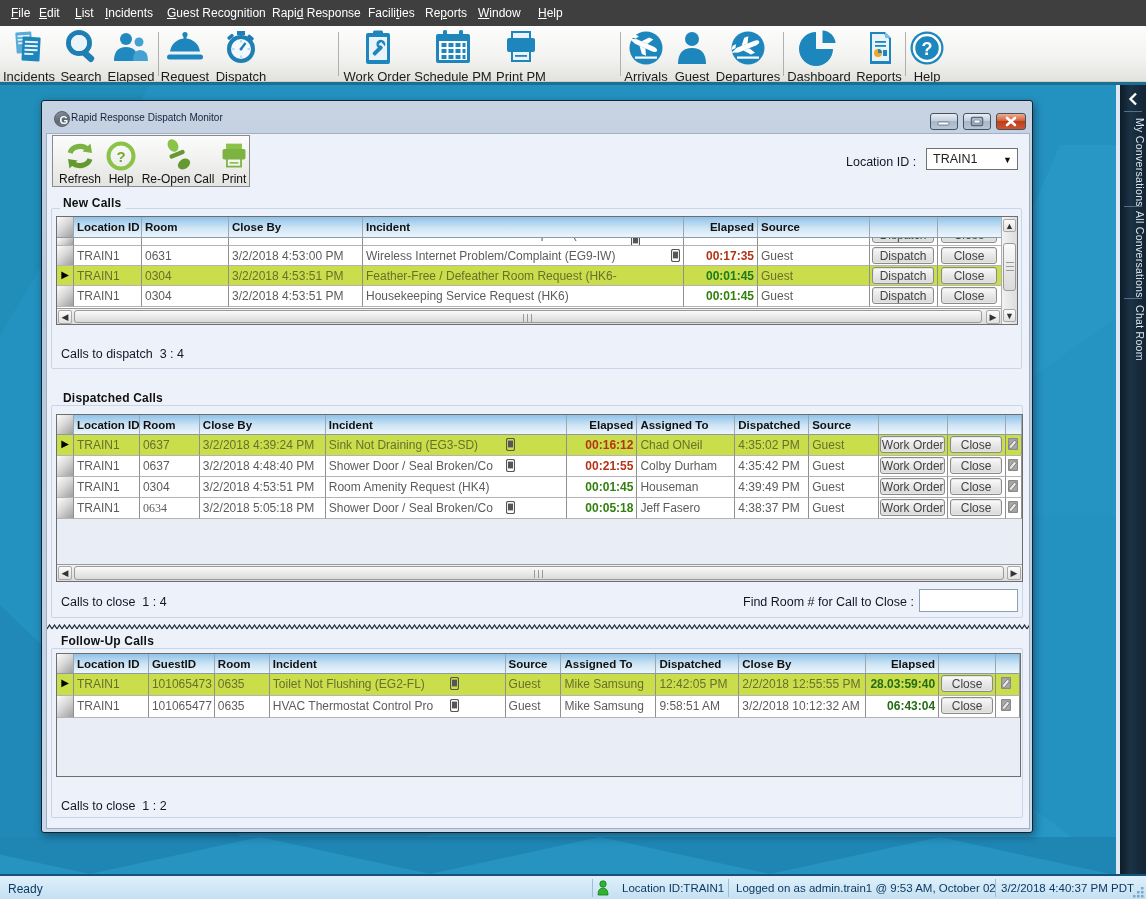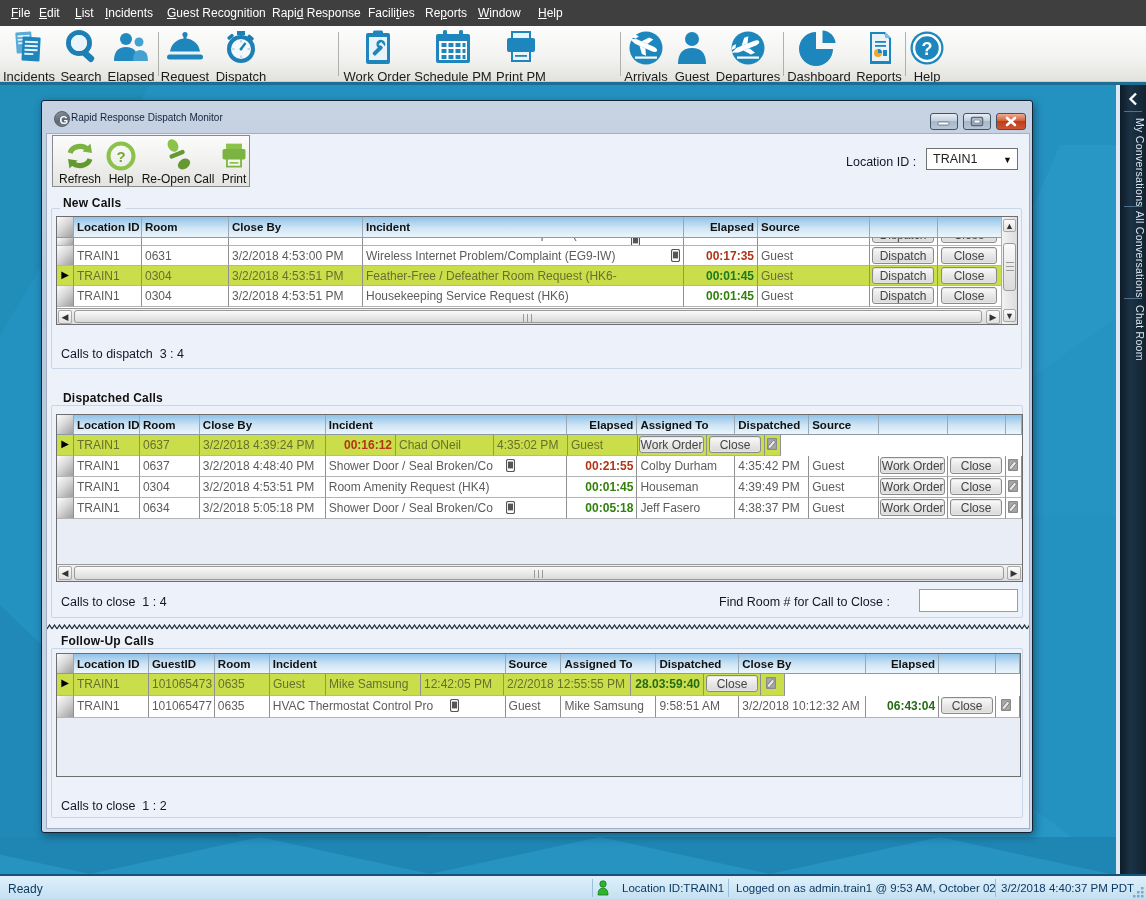--- a/index.html
+++ b/index.html
@@ -499,20 +499,24 @@
               <div class="tc th" style="width:58px;"></div>
               <div class="tc th" style="width:16px;"></div>
             </div>
 <div class="trow greenrow" style="height:21px">
               <div class="tc sel" style="width:17px;padding:0">
                 <span class="arr">▶</span>
               </div>
               <div class="tc" style="width:66px;">TRAIN1</div>
               <div class="tc" style="width:60px;">0637</div>
               <div class="tc" style="width:126px;">3/2/2018 4:39:24 PM</div>
+              <div class="tc" style="width:242px;">Sink Not Draining (EG3-SD)<svg class="ph" style="position:absolute;left:180px;top:3px" width="9" height="13" viewBox="0 0 9 13">
+                  <rect x="0.5" y="0.5" width="8" height="12" rx="1.8" fill="none" stroke="#555" stroke-width="1.2"></rect>
+                  <rect x="2" y="2.6" width="5" height="6.8" fill="#555"></rect>
+                </svg></div>
               <div class="tc rt red" style="width:70px;">00:16:12</div>
               <div class="tc" style="width:98px;">Chad ONeil</div>
               <div class="tc" style="width:74px;">4:35:02 PM</div>
               <div class="tc" style="width:70px;">Guest</div>
               <div class="tc" style="width:69px;padding:1px 0 0 1px"><span class="ebtn" style="width:65px">Work Order</span></div>
               <div class="tc" style="width:58px;padding:1px 0 0 2px"><span class="ebtn" style="width:52px">Close</span></div>
               <div class="tc" style="width:16px;padding:2px 0 0 1px"><svg width="13" height="14" viewBox="0 0 13 14">
                   <rect x="1" y="1" width="10" height="12" rx="1" fill="#8a8a8a"></rect>
                   <rect x="2.2" y="2.2" width="7.6" height="9.6" fill="#a8a8a8"></rect>
                   <rect x="4.2" y="3" width="3" height="9" rx="1" transform="rotate(40 5.7 7.5)" fill="#e8e8e8" stroke="#666" stroke-width="0.7"></rect>
@@ -553,21 +557,21 @@
               <div class="tc" style="width:58px;padding:1px 0 0 2px"><span class="ebtn" style="width:52px">Close</span></div>
               <div class="tc" style="width:16px;padding:2px 0 0 1px"><svg width="13" height="14" viewBox="0 0 13 14">
                   <rect x="1" y="1" width="10" height="12" rx="1" fill="#8a8a8a"></rect>
                   <rect x="2.2" y="2.2" width="7.6" height="9.6" fill="#a8a8a8"></rect>
                   <rect x="4.2" y="3" width="3" height="9" rx="1" transform="rotate(40 5.7 7.5)" fill="#e8e8e8" stroke="#666" stroke-width="0.7"></rect>
                 </svg></div>
             </div>
 <div class="trow" style="height:21px">
               <div class="tc sel" style="width:17px;padding:0"></div>
               <div class="tc" style="width:66px;">TRAIN1</div>
-              <div class="tc" style="width:60px;">0634</div>
+              <div class="tc" style="width:60px;font-family:Liberation Serif, serif;">0634</div>
               <div class="tc" style="width:126px;">3/2/2018 5:05:18 PM</div>
               <div class="tc" style="width:242px;">Shower Door / Seal Broken/Co<svg class="ph" style="position:absolute;left:180px;top:3px" width="9" height="13" viewBox="0 0 9 13">
                   <rect x="0.5" y="0.5" width="8" height="12" rx="1.8" fill="none" stroke="#555" stroke-width="1.2"></rect>
                   <rect x="2" y="2.6" width="5" height="6.8" fill="#555"></rect>
                 </svg></div>
               <div class="tc rt grn" style="width:70px;">00:05:18</div>
               <div class="tc" style="width:98px;">Jeff Fasero</div>
               <div class="tc" style="width:74px;">4:38:37 PM</div>
               <div class="tc" style="width:70px;">Guest</div>
               <div class="tc" style="width:69px;padding:1px 0 0 1px"><span class="ebtn" style="width:65px">Work Order</span></div>
@@ -581,21 +585,21 @@
 <div class="fillrow"></div>
 <div class="sbh" style="left:0;top:149px;width:965px;height:17px">
   <div class="sbbtn" style="left:1px;top:1px;width:14px;height:14px">◀</div>
   <div class="thumbh" style="left:17px;top:1px;width:930px;height:14px">
                 <span class="gripv"></span>
               </div>
   <div class="sbbtn" style="right:1px;top:1px;width:14px;height:14px">▶</div>
 </div>
 </div>
 <span class="lbl" style="left:14px;top:461px">Calls to close&nbsp; 1 : 4</span>
-<span class="lbl" style="left:672px;top:461px">Find Room # for Call to Close :</span>
+<span class="lbl" style="left:696px;top:461px">Find Room # for Call to Close :</span>
 <input id="findbox" style="">
 
 <svg id="splitter2" style="position:absolute;left:0;top:490px" width="982" height="6">
             <defs>
               <pattern id="zz" width="5" height="6" patternUnits="userSpaceOnUse">
                 <path d="M0 5 L2.5 1 L5 5" stroke="#222f3d" stroke-width="1.2" fill="none"></path>
               </pattern>
             </defs>
             <rect width="982" height="6" fill="url(#zz)"></rect>
           </svg>
@@ -616,20 +620,24 @@
               <div class="tc th" style="width:57px;"></div>
               <div class="tc th" style="width:24px;"></div>
             </div>
 <div class="trow greenrow" style="height:22px">
               <div class="tc sel" style="width:17px;padding:0">
                 <span class="arr">▶</span>
               </div>
               <div class="tc" style="width:75px;">TRAIN1</div>
               <div class="tc" style="width:66px;">101065473</div>
               <div class="tc" style="width:55px;">0635</div>
+              <div class="tc" style="width:236px;">Toilet Not Flushing (EG2-FL)<svg class="ph" style="position:absolute;left:180px;top:3px" width="9" height="13" viewBox="0 0 9 13">
+                  <rect x="0.5" y="0.5" width="8" height="12" rx="1.8" fill="none" stroke="#555" stroke-width="1.2"></rect>
+                  <rect x="2" y="2.6" width="5" height="6.8" fill="#555"></rect>
+                </svg></div>
               <div class="tc" style="width:56px;">Guest</div>
               <div class="tc" style="width:95px;">Mike Samsung</div>
               <div class="tc" style="width:83px;">12:42:05 PM</div>
               <div class="tc" style="width:127px;">2/2/2018 12:55:55 PM</div>
               <div class="tc rt dgrn" style="width:73px;">28.03:59:40</div>
               <div class="tc" style="width:57px;padding:1px 0 0 2px"><span class="ebtn" style="width:52px">Close</span></div>
               <div class="tc" style="width:24px;padding:2px 0 0 4px"><svg width="13" height="14" viewBox="0 0 13 14">
                   <rect x="1" y="1" width="10" height="12" rx="1" fill="#8a8a8a"></rect>
                   <rect x="2.2" y="2.2" width="7.6" height="9.6" fill="#a8a8a8"></rect>
                   <rect x="4.2" y="3" width="3" height="9" rx="1" transform="rotate(40 5.7 7.5)" fill="#e8e8e8" stroke="#666" stroke-width="0.7"></rect>

